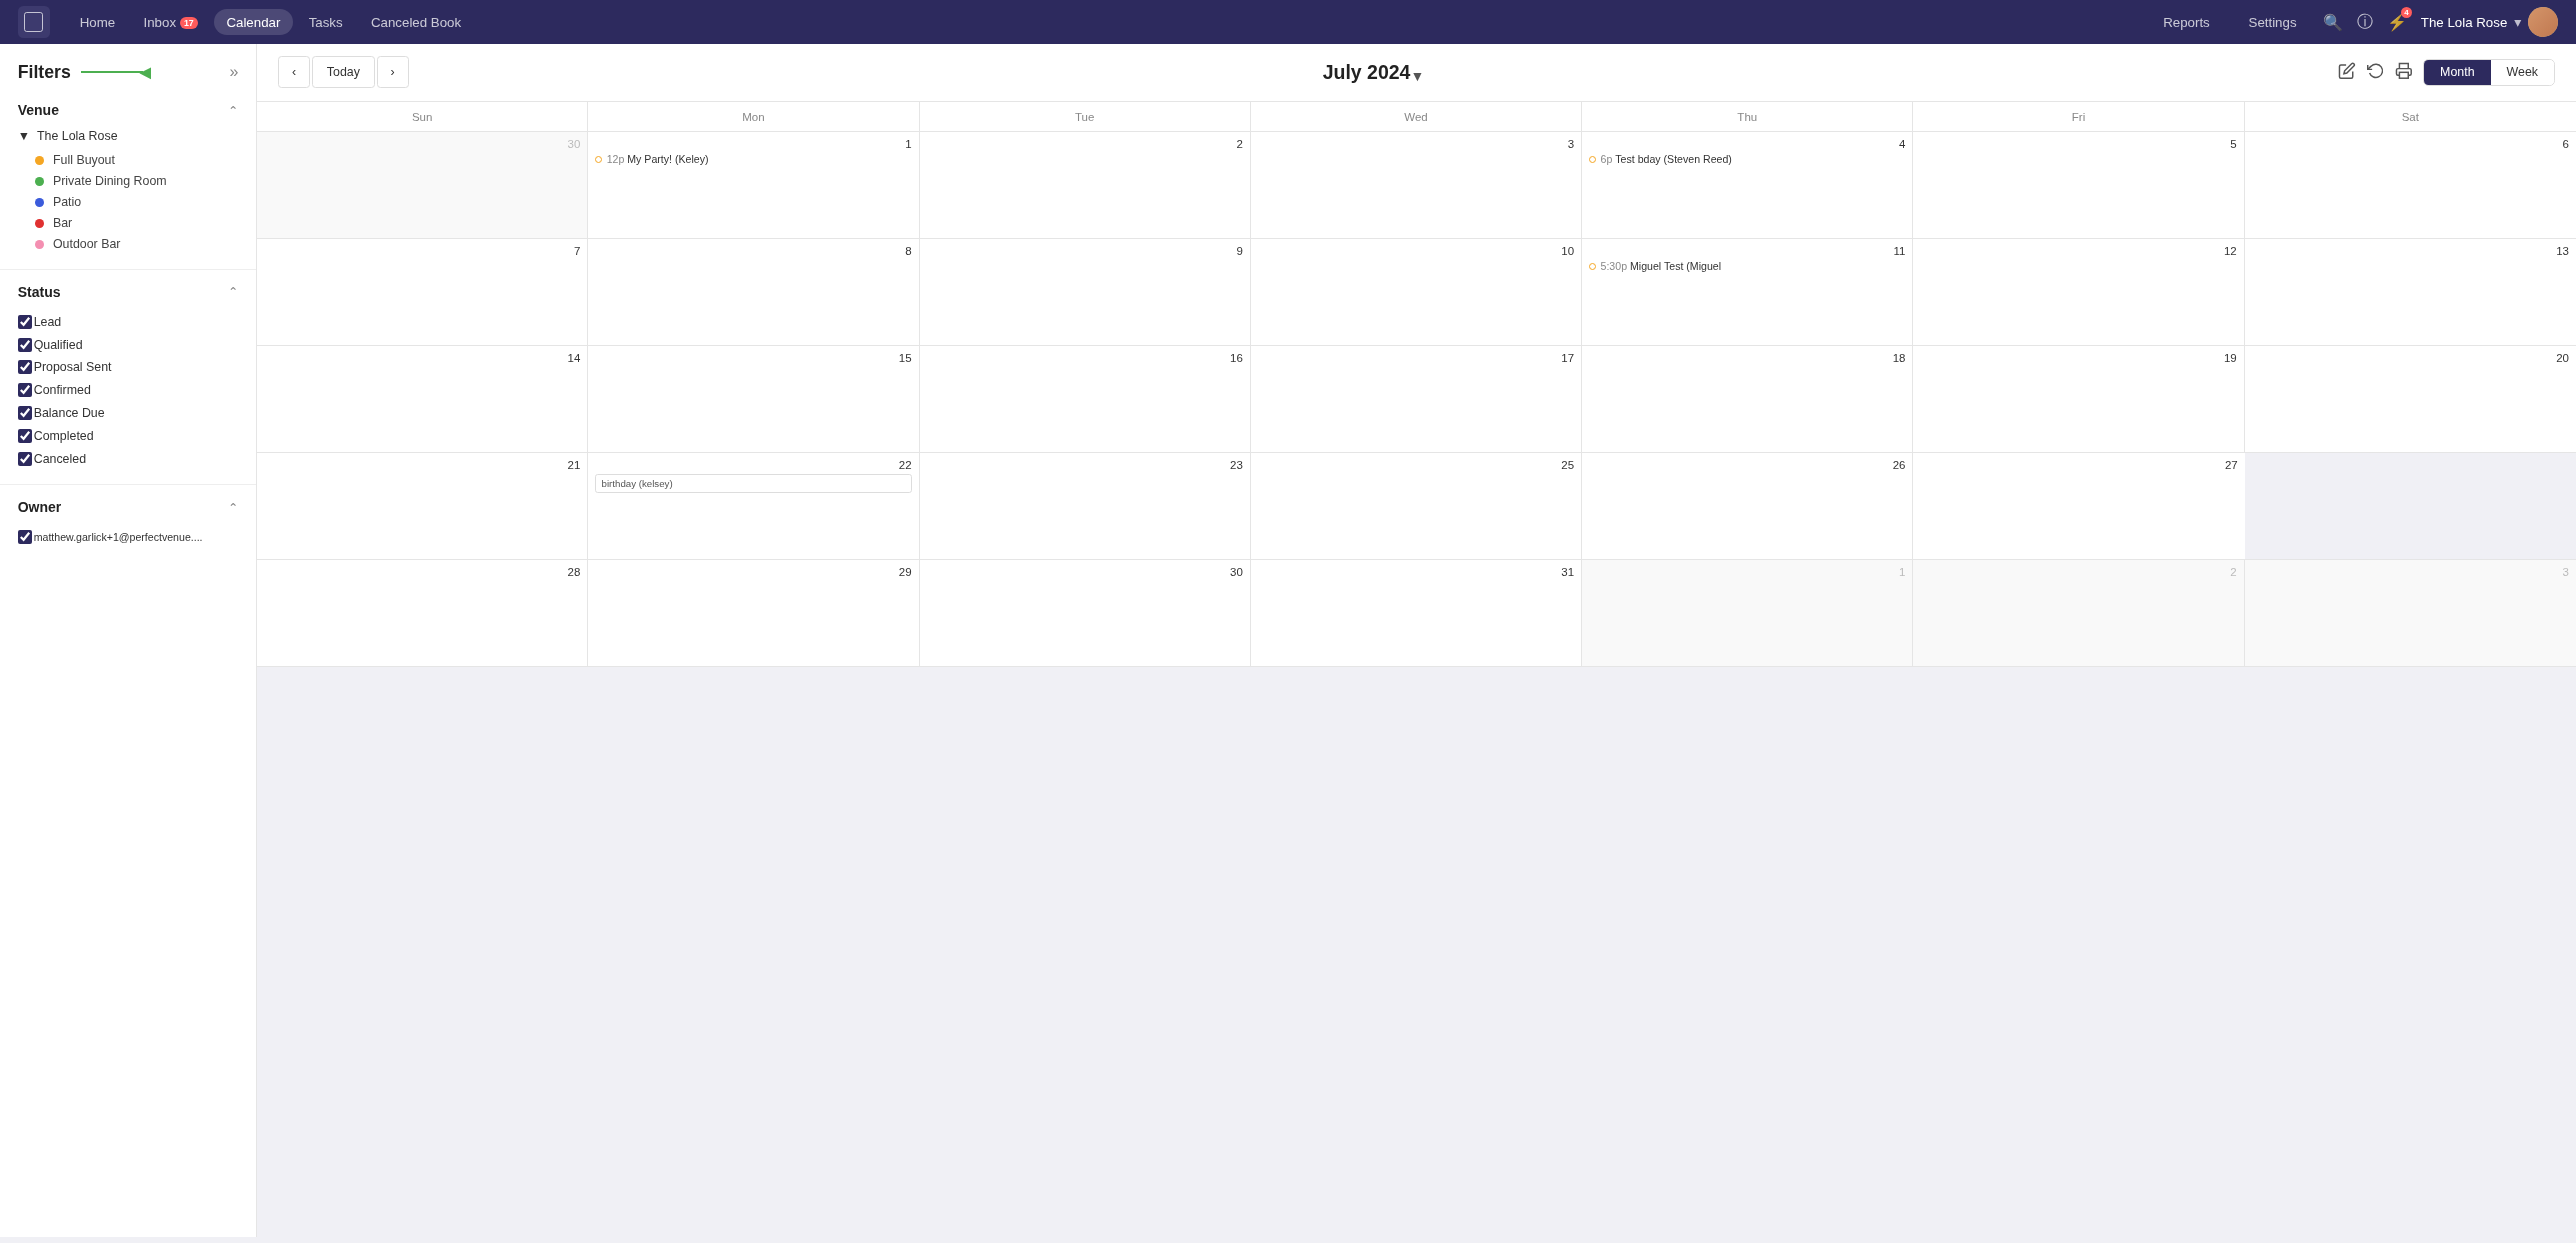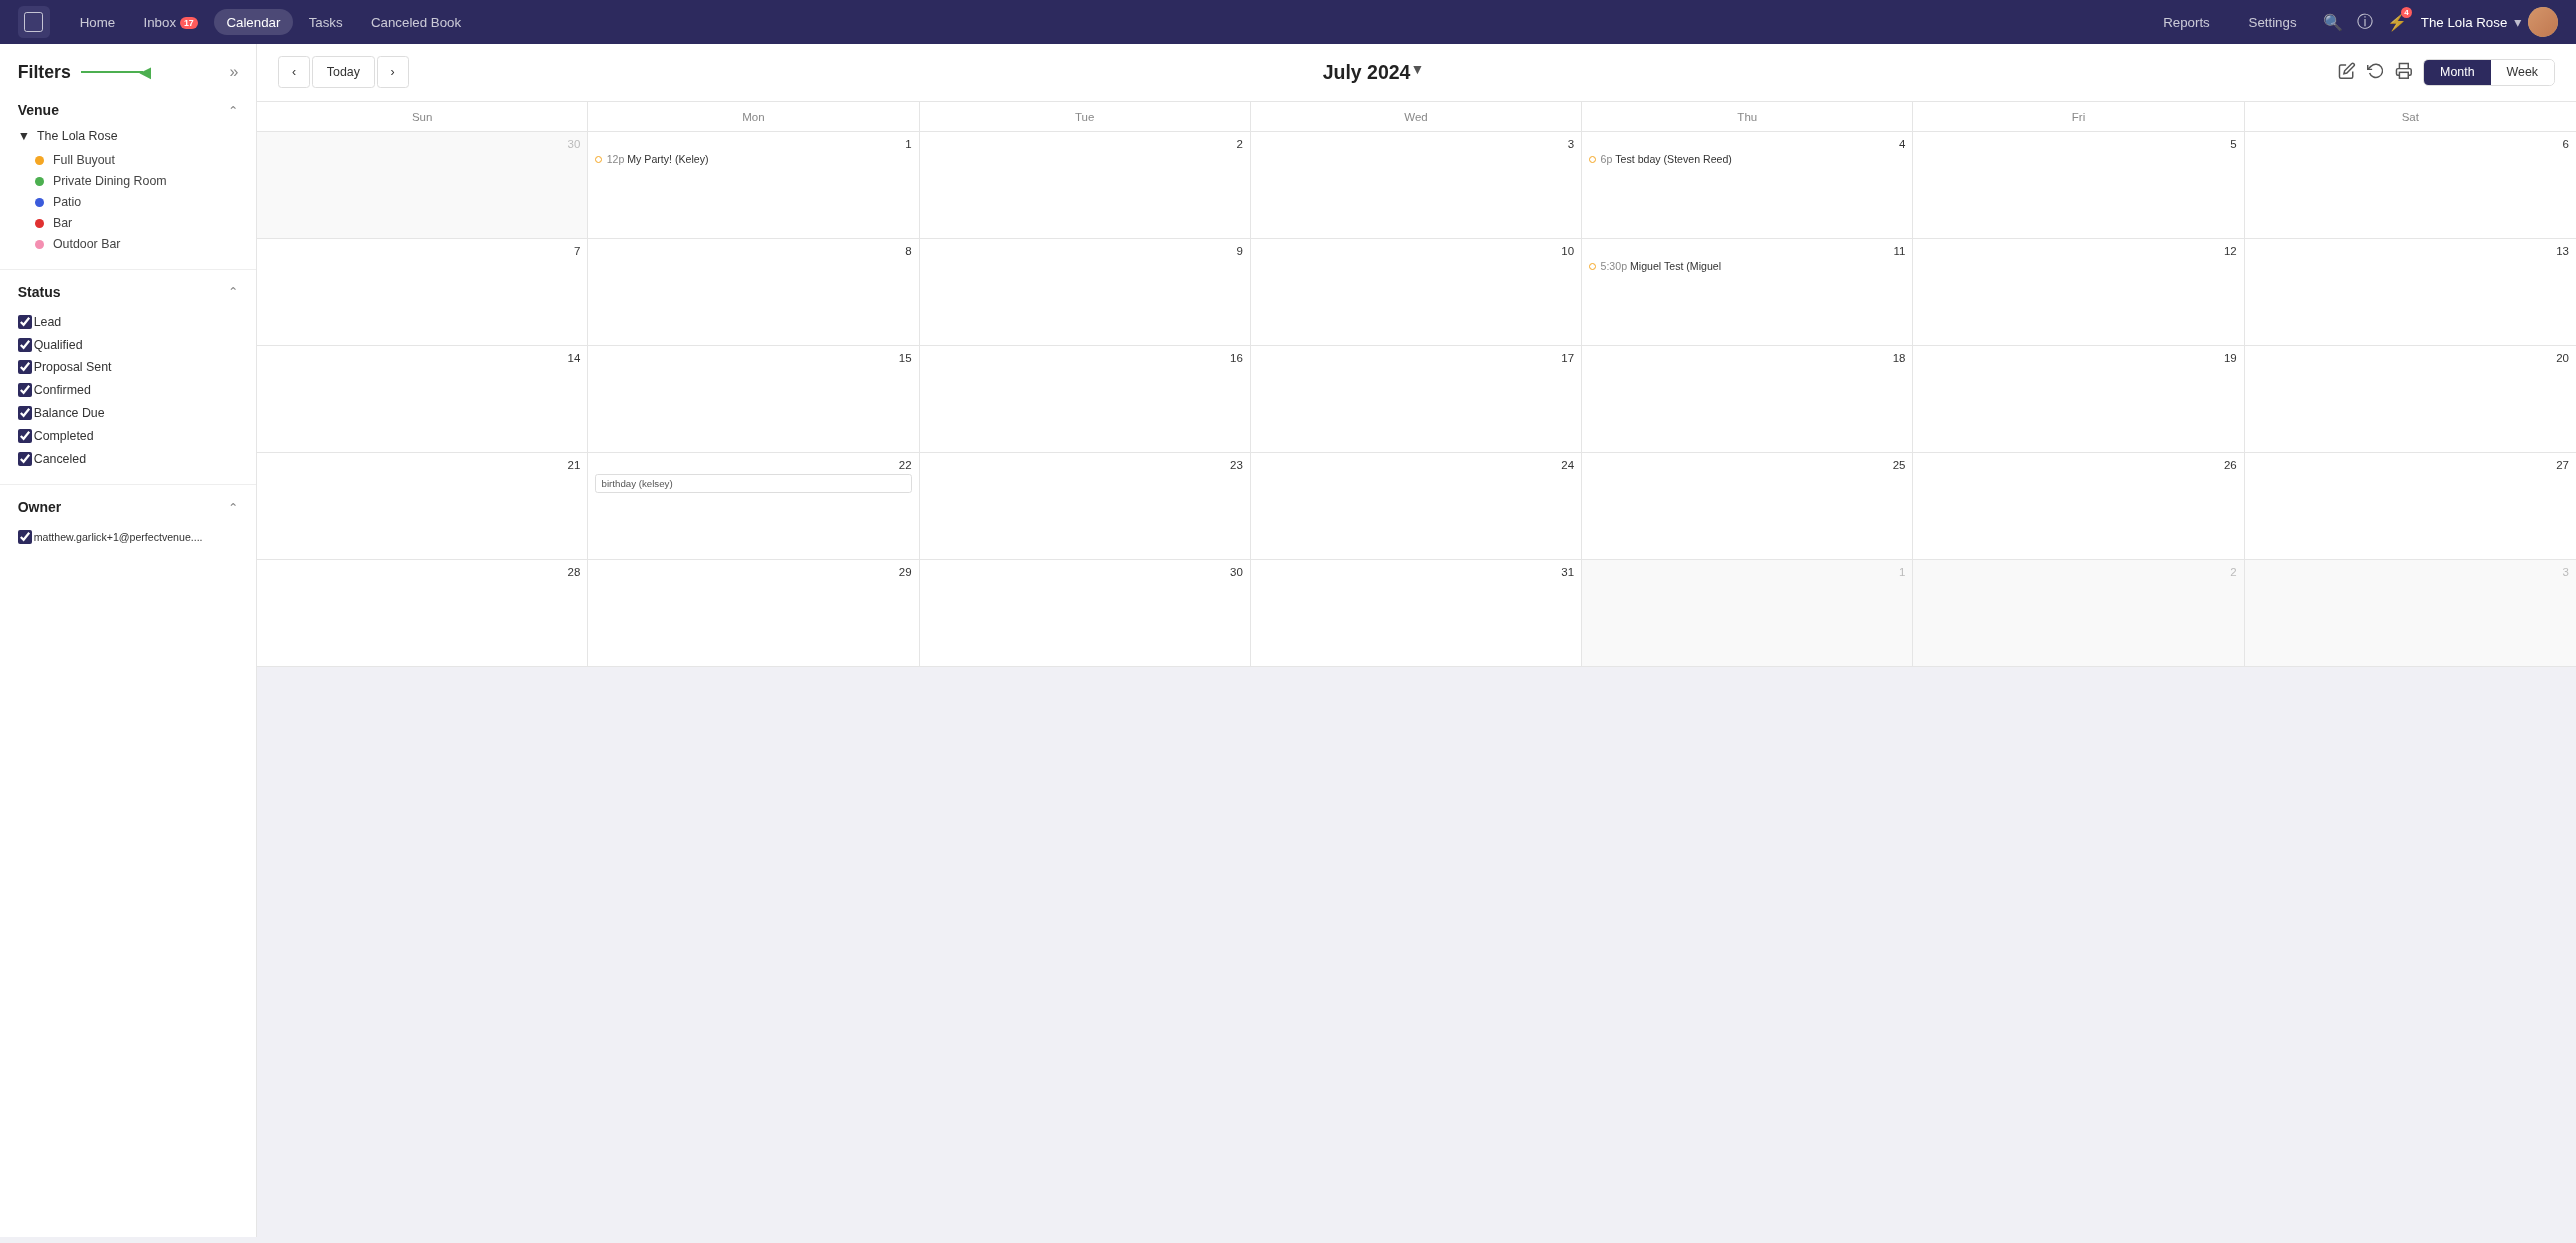--- a/index.html
+++ b/index.html
@@ -190,21 +190,21 @@
       font-size: 12.4px;
       color: #333;
     }
     .cal-title {
       font-size: 19.5px;
       font-weight: 700;
       color: #222;
       flex: 1;
       text-align: center;
       display: flex;
-      align-items: flex-start;
+      align-items: flex-end;
       justify-content: center;
       cursor: pointer;
     }
     .cal-actions { display: flex; align-items: center; gap: 10.6px; }
     .cal-action-btn {
       background: none;
       border: none;
       cursor: pointer;
       color: #555;
       font-size: 16px;
@@ -558,23 +558,20 @@
               <div class="cal-date">21</div>
             </div>
             <div class="cal-cell">
               <div class="cal-date">22</div>
               <div class="event-box">birthday (kelsey)</div>
             </div>
             <div class="cal-cell">
               <div class="cal-date">23</div>
             </div>
             <div class="cal-cell">
-              <div class="cal-date">24</div>
-            </div>
-            <div class="cal-cell">
               <div class="cal-date">25</div>
             </div>
             <div class="cal-cell">
               <div class="cal-date">26</div>
             </div>
             <div class="cal-cell">
               <div class="cal-date">27</div>
             </div>
           </div>
           <div class="cal-week">

